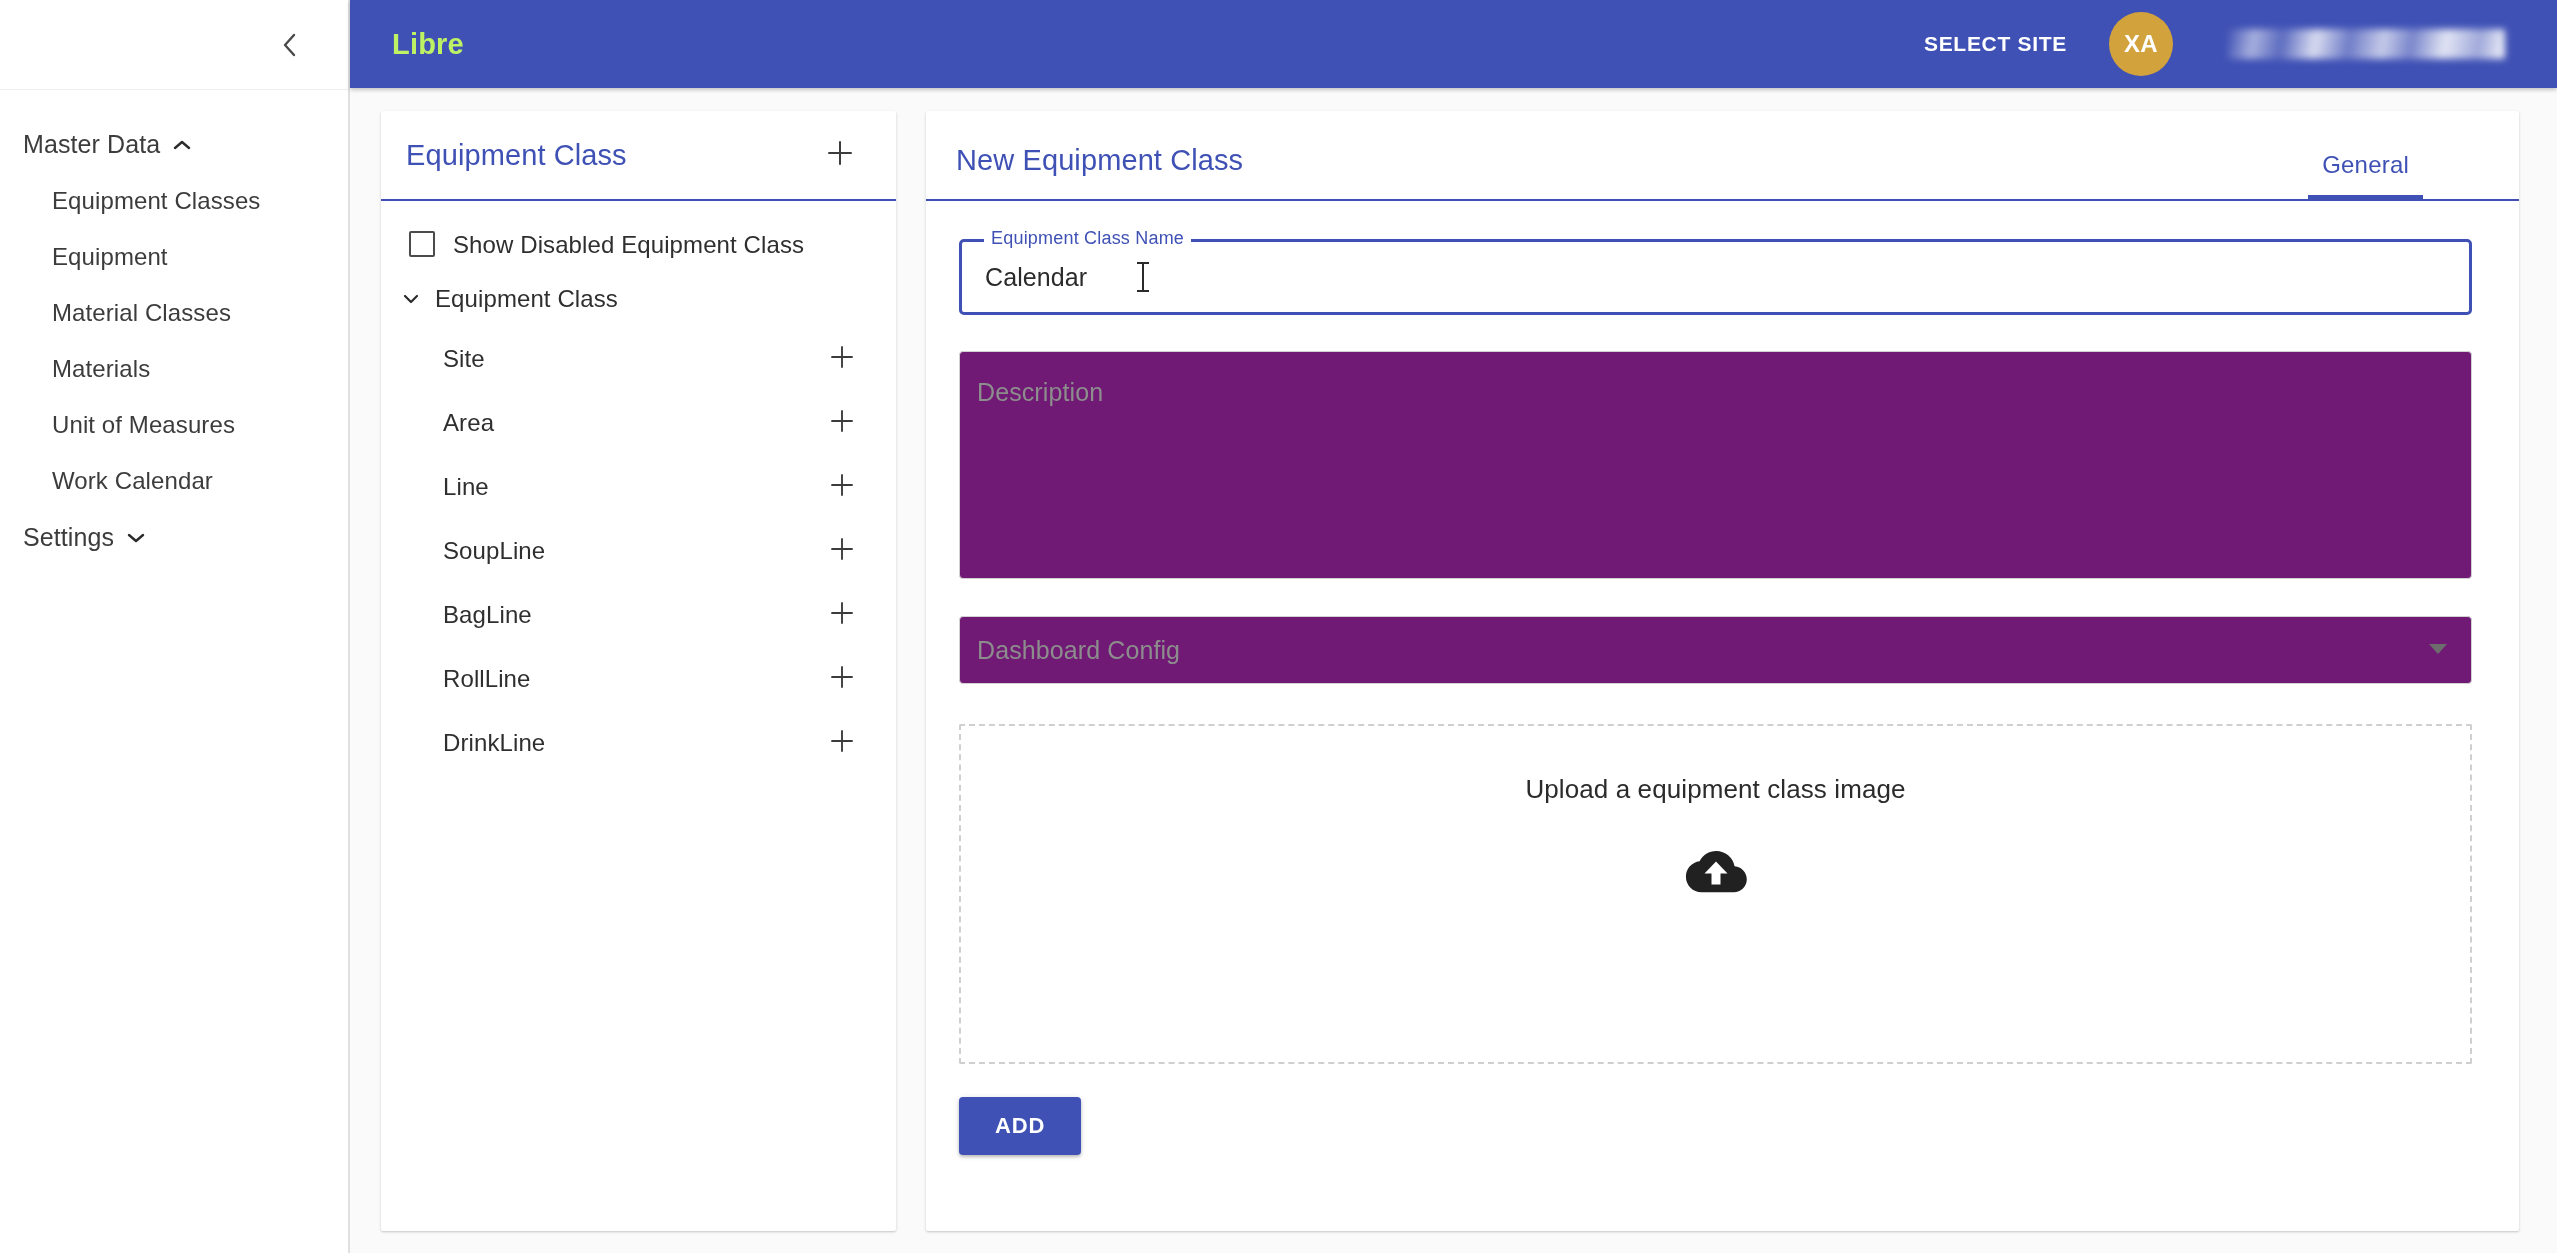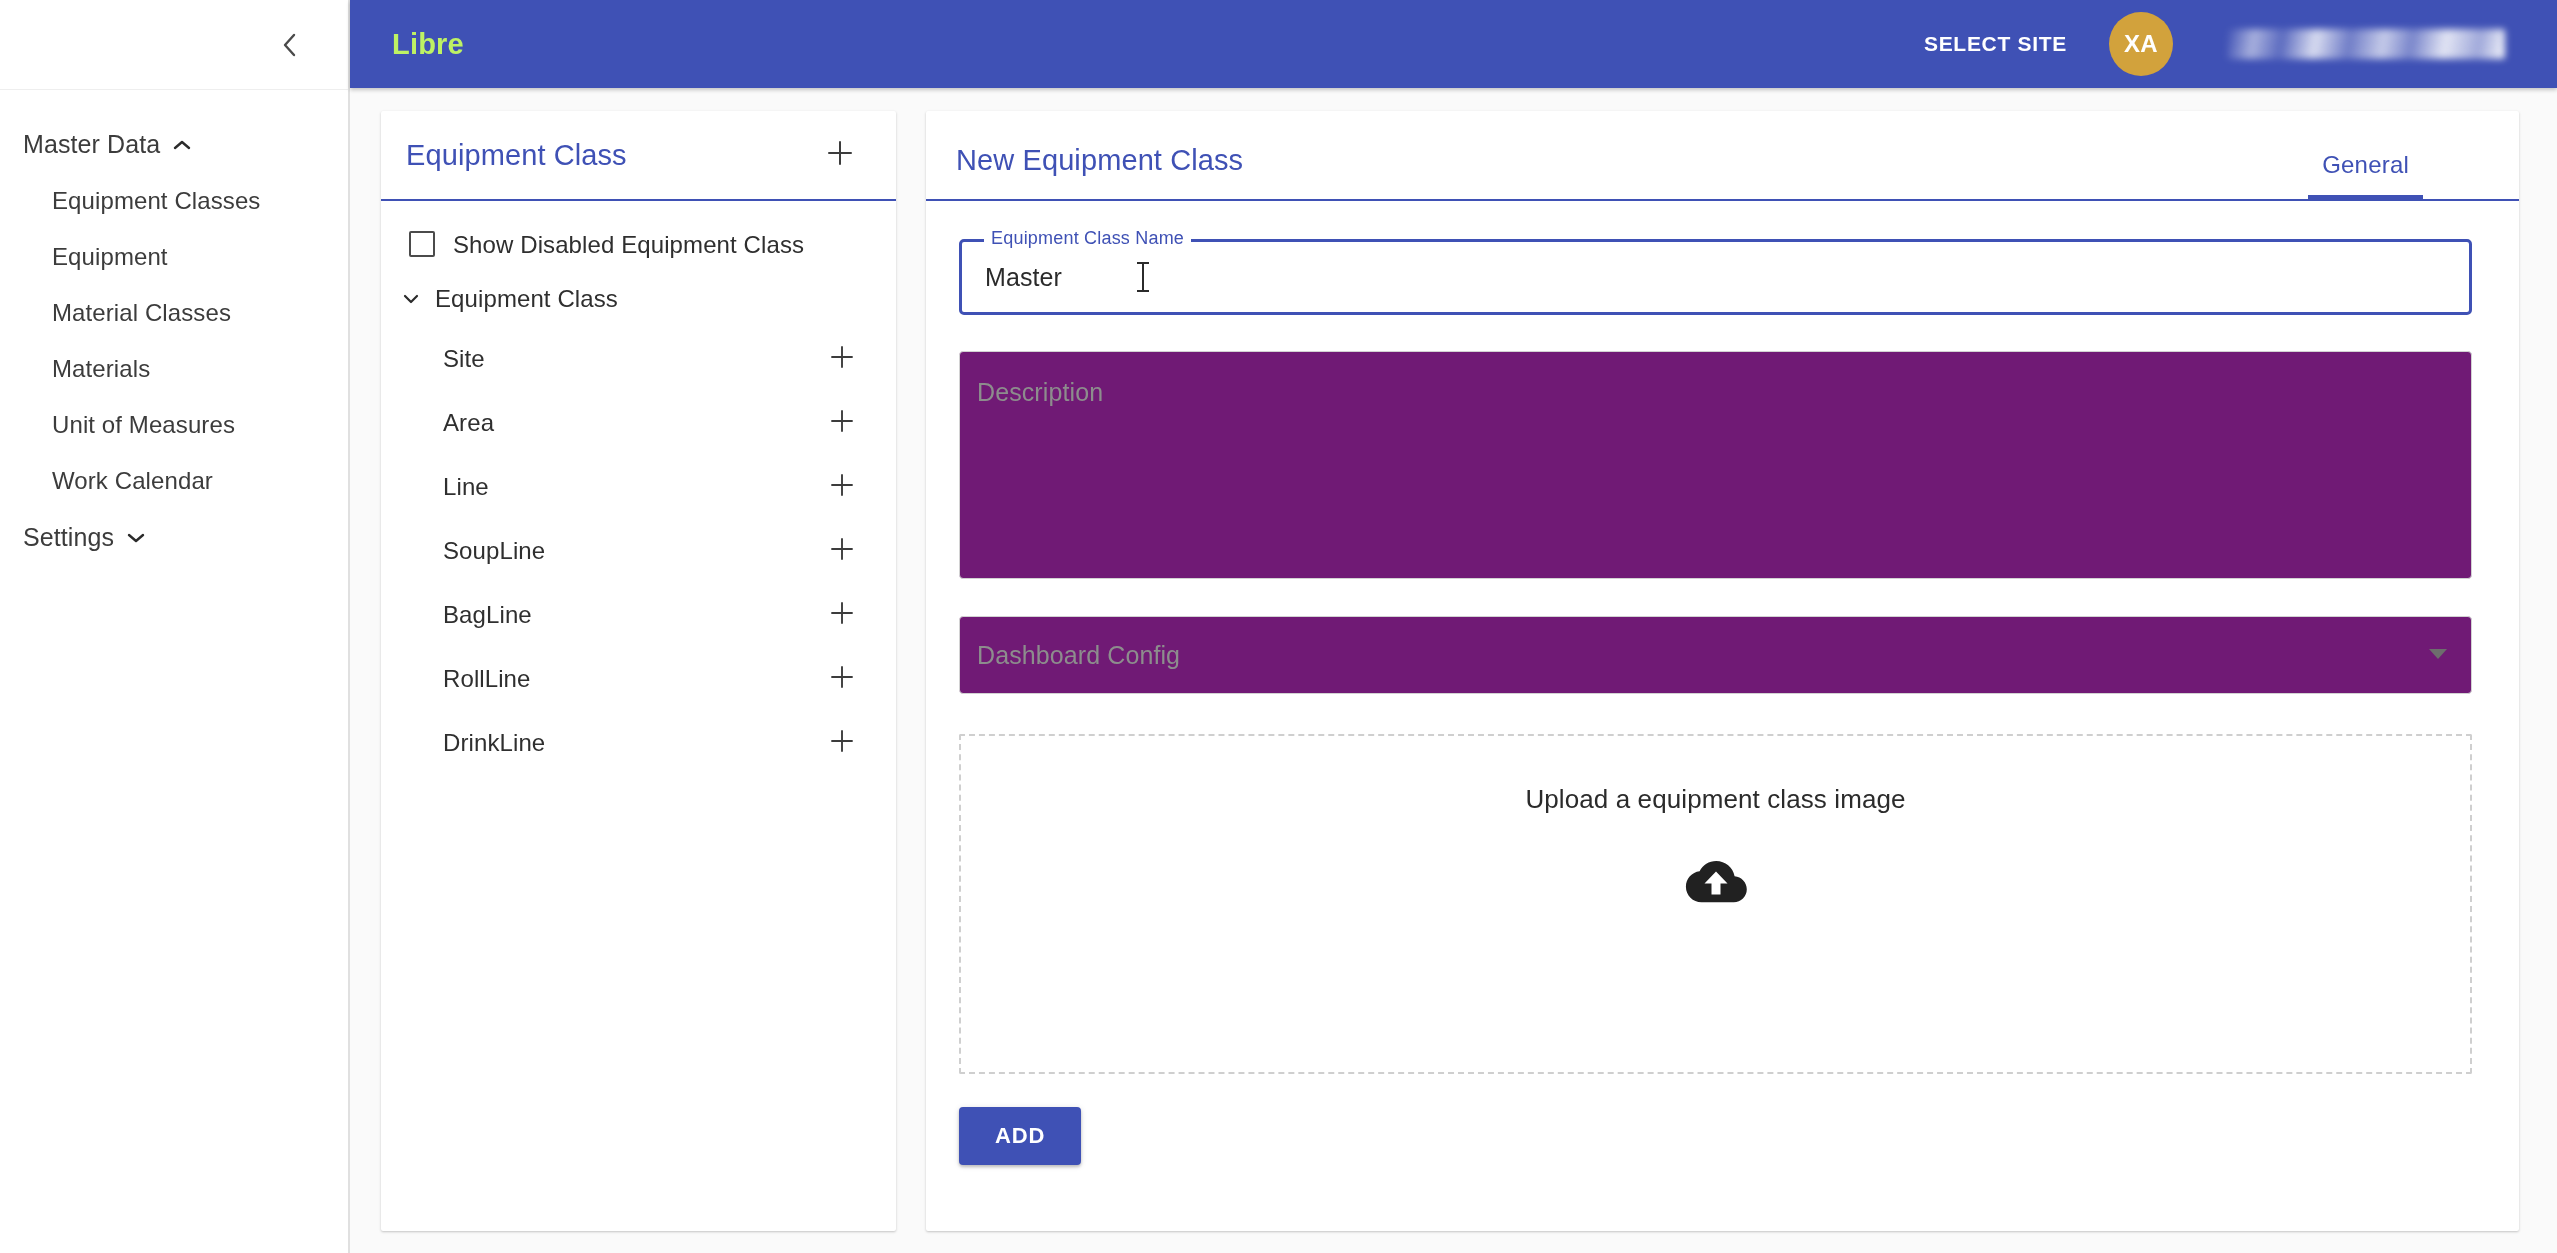--- a/index.html
+++ b/index.html
@@ -225,21 +225,21 @@
     border: 1.5px solid #d2d2d2;
     border-radius: 4px;
     background: #701a75;
     position: relative;
   }
   .textarea-box { height: 228px; margin-bottom: 37px; }
   .placeholder {
     position: absolute; left: 17px; top: 26px;
     font-size: 25px; color: #8d8d8d; letter-spacing: .1px;
   }
-  .select-box { height: 78px; margin-bottom: 40px; display: flex; align-items: center; padding: 0 24px 0 17px; }
+  .select-box { height: 68px; margin-bottom: 40px; display: flex; align-items: center; padding: 0 24px 0 17px; }
   .select-placeholder { font-size: 25px; color: #8d8d8d; letter-spacing: .1px; }
   .select-arrow { margin-left: auto; color: #6d6d6d; font-size: 16px; line-height: 1; }
 
   .upload-zone {
     border: 2px dashed #cfcfcf;
     border-radius: 2px;
     height: 340px;
     display: flex; flex-direction: column; align-items: center;
     padding-top: 48px;
     cursor: pointer;
@@ -438,21 +438,21 @@
           <div class="detail-title">New Equipment Class</div>
           <div class="tabs">
             <div class="tab">General</div>
           </div>
         </div>
 
         <div class="form">
 
           <div class="field-outlined">
             <span class="field-legend">Equipment Class Name</span>
-            <span class="field-value">Master</span>
+            <span class="field-value">Calendar</span>
             <span class="text-caret"></span>
           </div>
 
           <div class="field-box textarea-box">
             <span class="placeholder">Description</span>
           </div>
 
           <div class="field-box select-box">
             <span class="select-placeholder">Dashboard Config</span>
             <span class="select-arrow">

